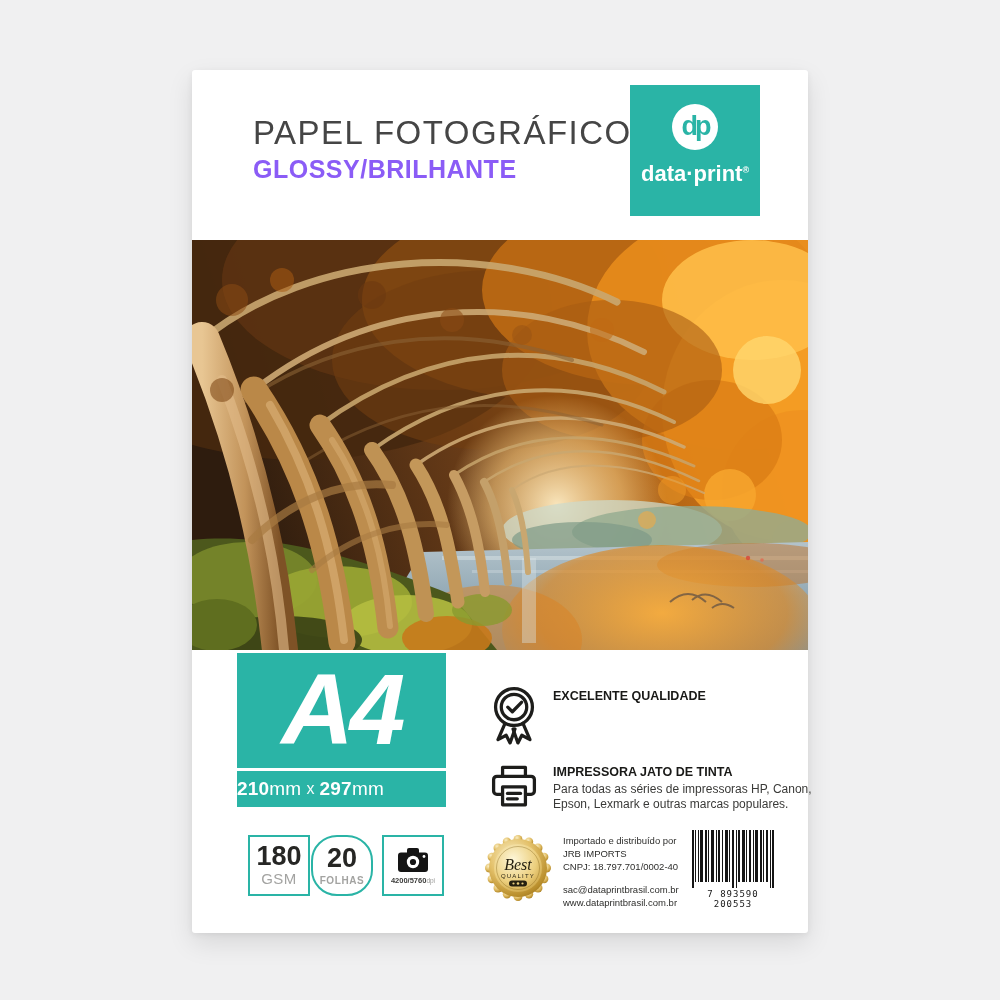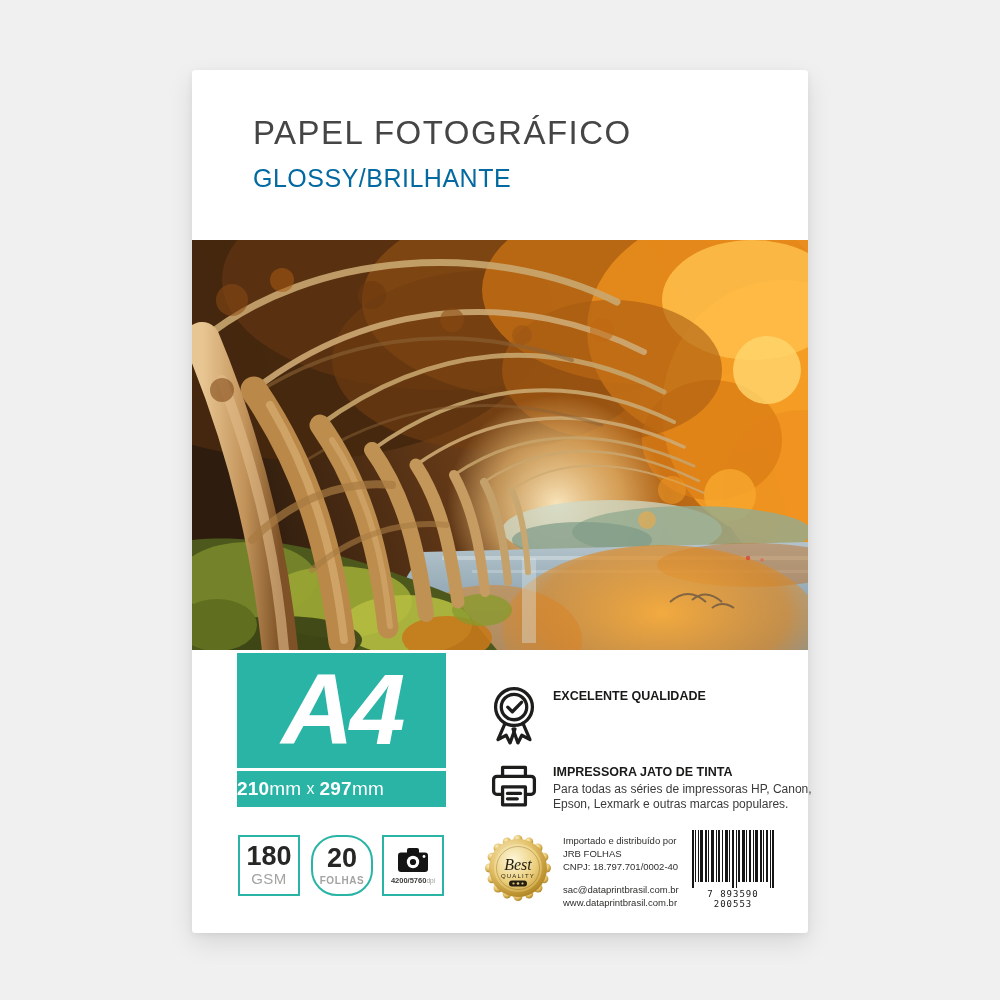--- a/index.html
+++ b/index.html
@@ -11,22 +11,22 @@
     background:#ffffff; border-radius:3px;
     box-shadow:0 10px 26px rgba(0,0,0,0.10), 0 2px 6px rgba(0,0,0,0.06);
   }
 
   
   .header-title {
     position:absolute; left:61px; top:44px;
     font-size:33px; font-weight:300; letter-spacing:1.5px; color:#454545;
   }
   .header-subtitle {
-    position:absolute; left:61px; top:94px;
-    font-size:25px; font-weight:400; letter-spacing:0.5px; color:#0369a1;
+    position:absolute; left:61px; top:85px;
+    font-size:25px; font-weight:700; letter-spacing:0.5px; color:#8b5cf6;
   }
 
   
   .logo-box {
     position:absolute; left:438px; top:15px; width:130px; height:131px;
     background:var(--teal); text-align:center;
   }
   .logo-circle {
     position:absolute; left:42px; top:19px; width:46px; height:46px;
     background:#ffffff; border-radius:50%;
@@ -76,21 +76,21 @@
   .ft-1 { top:619px; } .ft-2 { top:695px; }
   .feature-title { font-size:12.5px; font-weight:800; color:#191917; margin-bottom:3px; }
   .feature-body  { font-size:12px; color:#3a3a38; line-height:1.27; }
 
   
   .spec-box {
     position:absolute; top:765px; width:62px; height:61px;
     border:2px solid var(--teal);
     display:flex; flex-direction:column; align-items:center; justify-content:center;
   }
-  .sb-1 { left:46px; } .sb-2 { left:119px;border-radius:26px; } .sb-3 { left:190px; }
+  .sb-1 { left:56px; } .sb-2 { left:119px;border-radius:26px; } .sb-3 { left:190px; }
   .spec-value { font-size:27px; font-weight:800; color:#262624; line-height:1; }
   .spec-unit  { font-size:15px; color:#a3a3a1; line-height:1.15; letter-spacing:0.5px; }
   .sb-2 .spec-unit { font-size:10px; letter-spacing:0.6px; margin-top:3px;font-weight:bold; }
   .spec-res { font-size:7.5px; color:#3c3c3a; margin-top:3px; font-weight:600; }
   .spec-res span { color:#9a9a98; font-weight:400; font-size:6.5px; }
   .camera-wrap { width:32px; height:26px; }
 
   
   .seal { position:absolute; left:292px; top:764px; width:68px; height:68px; }
 
@@ -110,20 +110,28 @@
   }
 </style>
 </head>
 <body style="background: rgb(240, 240, 241);">
 
 <div class="card" style="--teal:#2ab4a6">
 
   <div class="header-title">PAPEL FOTOGRÁFICO</div>
   <div class="header-subtitle">GLOSSY/BRILHANTE</div>
 
+  <div class="logo-box">
+    <div class="logo-circle">
+      <span class="logo-monogram">dp</span>
+    </div>
+    <div class="logo-wordmark">
+      <span>data·print</span><sup>®</sup>
+    </div>
+  </div>
 
   <div class="photo">
     <svg viewBox="0 0 616 410" preserveAspectRatio="none">
       <defs>
         <linearGradient id="gBase" x1="0" y1="0.2" x2="1" y2="0">
           <stop offset="0" stop-color="#2e1c0e"></stop>
             <stop offset="0.38" stop-color="#6b3d18"></stop>
           <stop offset="0.72" stop-color="#c26d15"></stop>
             <stop offset="1" stop-color="#f7a53a"></stop>
         </linearGradient>
@@ -345,21 +353,21 @@
       <text x="34" y="43.5" text-anchor="middle" font-family="Liberation Sans, sans-serif" font-size="6" letter-spacing="1.2" fill="#241f10">QUALITY</text>
       <rect x="25" y="46.5" width="18" height="6" rx="3" fill="#241f10"></rect>
       <circle cx="29.5" cy="49.5" r="1.1" fill="#e9cd7c"></circle>
         <circle cx="34" cy="49.5" r="1.3" fill="#e9cd7c"></circle>
         <circle cx="38.5" cy="49.5" r="1.1" fill="#e9cd7c"></circle>
     </svg>
   </div>
 
   <div class="distributor">
     <div>Importado e distribuído por</div>
-    <div>JRB FOLHAS</div>
+    <div>JRB IMPORTS</div>
     <div>CNPJ: 18.797.701/0002-40</div>
     <div class="group2">
       <div>sac@dataprintbrasil.com.br</div>
       <div>www.dataprintbrasil.com.br</div>
     </div>
   </div>
 
   <div class="barcode">
     <svg width="82" height="58" viewBox="0 0 82 58">
       <g fill="#161616">

